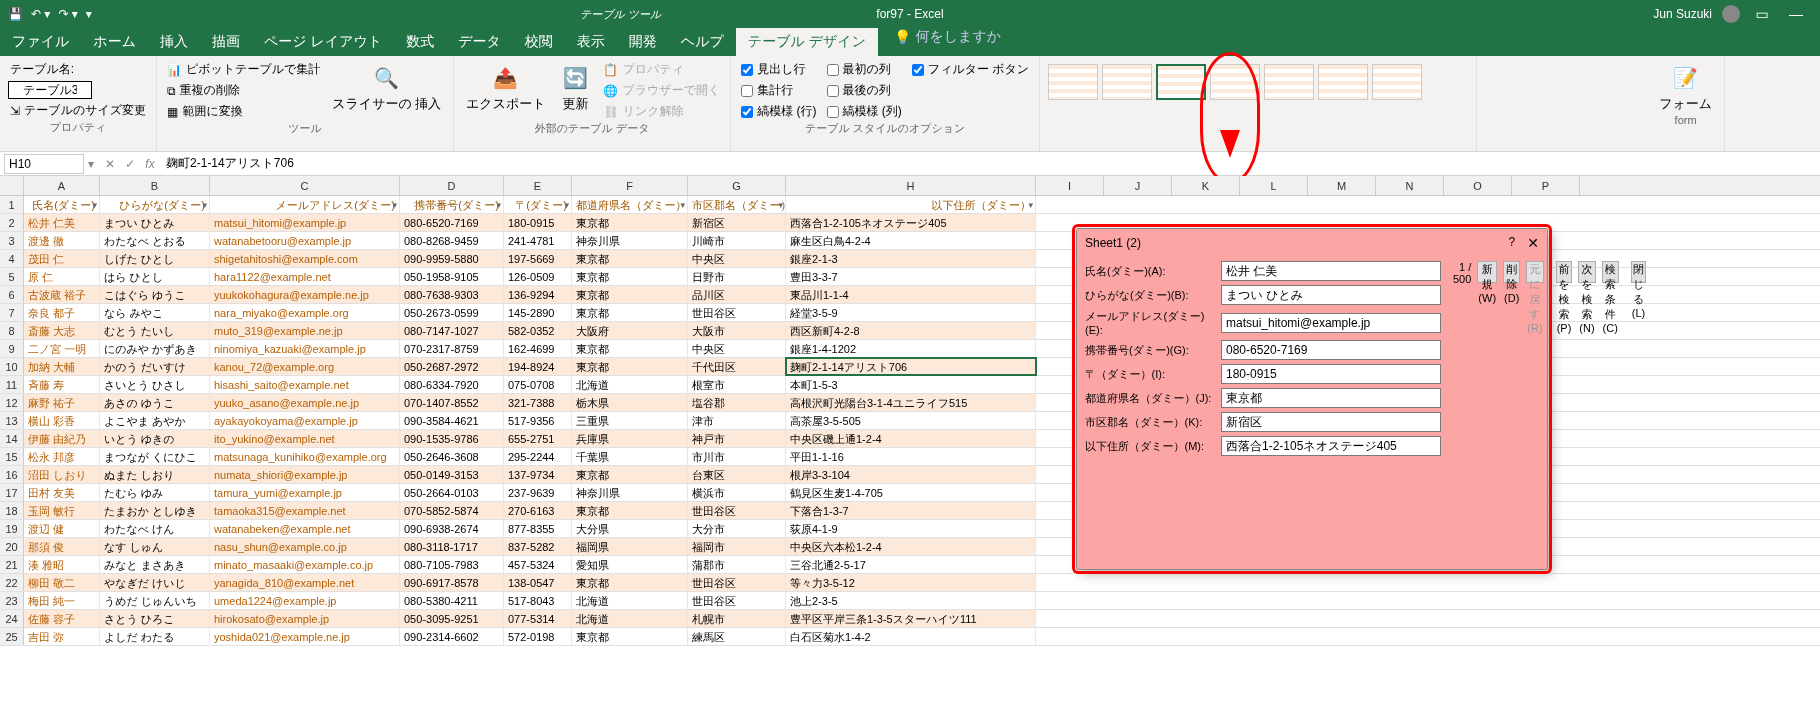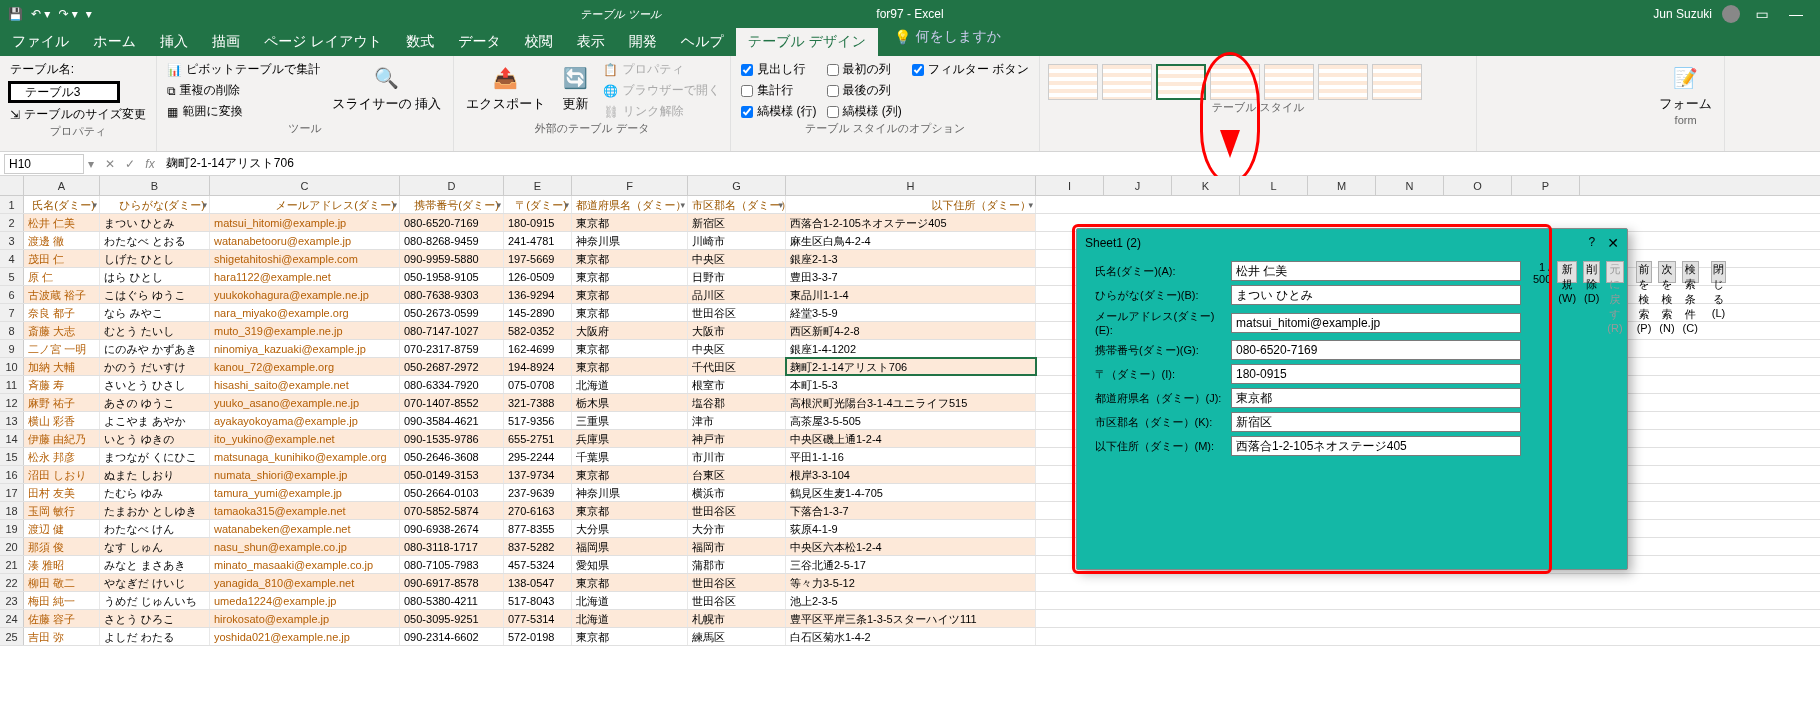--- a/index.html
+++ b/index.html
@@ -26,21 +26,21 @@
 .ribbon { height: 96px; background: #f3f2f1; border-bottom: 1px solid #d4d4d4; display: flex; position: relative; }
 .ribbon-group { border-right: 1px solid #e1e1e1; padding: 4px 8px 0 8px; display: flex; flex-direction: column; }
 .ribbon-group .group-body { display: flex; gap: 6px; align-items: flex-start; }
 .ribbon-group .group-label { text-align: center; font-size: 11px; color: #666; padding-bottom: 2px; }
 .ribbon-col { display: flex; flex-direction: column; gap: 2px; }
 .ribbon-item { display: flex; align-items: center; gap: 4px; font-size: 12px; cursor: pointer; padding: 1px 2px; white-space: nowrap; }
 .ribbon-item input[type=checkbox] { width: 12px; height: 12px; }
 .ribbon-large { display: flex; flex-direction: column; align-items: center; gap: 2px; cursor: pointer; padding: 2px 4px; }
 .ribbon-large .big-icon { width: 32px; height: 32px; display: flex; align-items: center; justify-content: center; font-size: 20px; }
 .ribbon-large .lbl { font-size: 13px; text-align: center; line-height: 1.2; font-family: Liberation Serif, serif; }
-.tbl-name-input { width: 112px; font-size: 12px; border: 3px solid #000000; padding: 1px 14px; }
+.tbl-name-input { width: 84px; font-size: 12px; border: 1px solid #000000; padding: 1px 14px; }
 
 
 .styles-gallery { display: flex; gap: 4px; flex-wrap: wrap; width: 420px; align-content: flex-start; padding-top: 4px; }
 .style-swatch { width: 50px; height: 36px; border: 1px solid #ccc; background: repeating-linear-gradient(#fde9d9, #fde9d9 4px, #fff 4px, #fff 8px); cursor: pointer; }
 .style-swatch.sel { border: 2px solid #217346; }
 
 
 .form-highlight { position: absolute; right: 560px; top: -4px; width: 60px; height: 132px; border: 3px solid #ff0000; border-radius: 50%/40%; pointer-events: none; }
 .red-arrow { position: absolute; right: 580px; top: 130px; width: 0; height: 0; border-left: 10px solid transparent; border-right: 10px solid transparent; border-top: 28px solid #ff0000; }
 
@@ -65,27 +65,27 @@
 .row .cell.link { color: #b45f06; }
 .row.sel-row .cell.sel-cell { outline: 2px solid #217346; outline-offset: -1px; }
 
 
 .c-A { width: 76px; } .c-B { width: 110px; } .c-C { width: 190px; }
 .c-D { width: 104px; } .c-E { width: 68px; } .c-F { width: 116px; }
 .c-G { width: 98px; } .c-H { width: 250px; }
 .c-narrow { width: 68px; }
 
 
-.form-dialog { position: absolute; left: 1076px; top: 228px; width: 552px; height: 342px; background: #14b8a6; border: 1px solid #888; box-shadow: 4px 4px 12px rgba(0,0,0,0.3); border-radius: 2px; }
+.form-dialog { position: absolute; left: 1076px; top: 228px; width: 472px; height: 342px; background: #fca5a5; border: 1px solid #888; box-shadow: 4px 4px 12px rgba(0,0,0,0.3); border-radius: 2px; }
 .form-border { position: absolute; left: 1072px; top: 224px; width: 480px; height: 350px; border: 3px solid #ff0000; border-radius: 6px; pointer-events: none; }
 .form-title { height: 28px; display: flex; align-items: center; justify-content: space-between; padding: 0 8px; font-size: 12px; }
 .form-title .right { display: flex; gap: 12px; }
 .form-title .close-x { cursor: pointer; font-size: 14px; }
 .form-body { display: flex; padding: 4px 8px; gap: 12px; }
-.form-fields { flex: 1; display: flex; flex-direction: column; gap: 4px; margin-left: 10px; }
+.form-fields { flex: 1; display: flex; flex-direction: column; gap: 4px; }
 .form-field { display: flex; align-items: center; gap: 6px; }
 .form-field label { width: 130px; font-size: 11px; text-align: left; }
 .form-field input { flex: 1; border: 1px solid #7a7a7a; padding: 2px 4px; font-size: 12px; background: #fff; }
 .form-buttons { width: 86px; display: flex; flex-direction: row; gap: 6px; }
 .form-buttons .counter { font-size: 11px; text-align: right; padding-bottom: 4px; }
 .form-buttons button { height: 22px; font-size: 11px; border: 1px solid #adadad; background: #e1e1e1; cursor: pointer; }
 .form-buttons .spacer { height: 6px; }
 
 </style>
 </head>
@@ -241,21 +241,20 @@
       <div class="styles-gallery">
         <div class="style-swatch"></div>
         <div class="style-swatch"></div>
         <div class="style-swatch sel"></div>
         <div class="style-swatch"></div>
         <div class="style-swatch"></div>
         <div class="style-swatch"></div>
         <div class="style-swatch"></div>
       </div>
     </div>
-    <div class="group-label">テーブル スタイル</div>
   </div>
 
   <div class="ribbon-group" style="margin-left:170px;">
     <div class="group-body">
       <div class="ribbon-large">
         <div class="big-icon">📝</div>
         <div class="lbl">フォーム</div>
       </div>
     </div>
     <div class="group-label">form</div>

